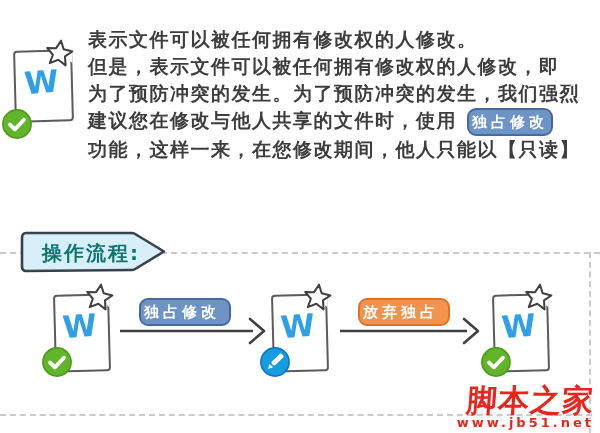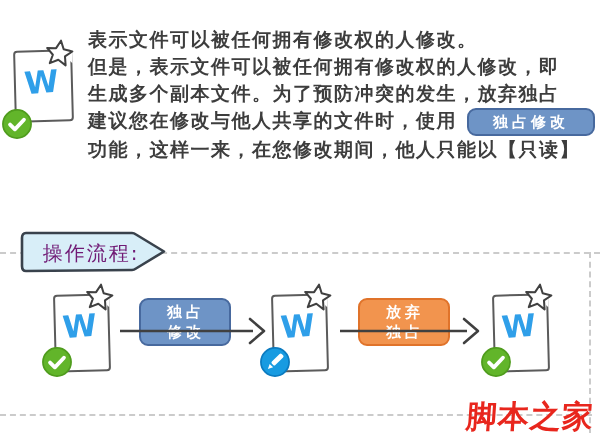--- a/index.html
+++ b/index.html
@@ -13,21 +13,21 @@
 
   
   .intro{position:absolute;left:88px;top:26px;color:#3d3d3d;}
   .t-line{
     font-size:19px;font-weight:bold;line-height:27px;letter-spacing:1.5px;
     white-space:nowrap;
   }
   .badge{
     display:inline-block;box-sizing:border-box;border-radius:9px;
     color:#ffffff;font-size:15px;font-weight:bold;letter-spacing:4px;
-    text-align:right;padding:2px 24px;line-height:20px;
+    text-align:left;padding:2px 3px;line-height:20px;
   }
   .badge-blue{background:#6e94c6;border:2.5px solid #47699e;}
   .badge-orange{background:#f2944e;border:2.5px solid #e0732a;}
   .inline-badge{vertical-align:middle;margin-left:10px;}
 
   
   .doc-icon{position:absolute;width:86px;height:105px;}
   .doc-page{
     position:absolute;left:14px;top:10px;width:52px;height:74px;
     background:#ffffff;border:2.5px solid #5b5b5b;border-radius:4px;
@@ -48,21 +48,21 @@
   .doc-large .doc-status{top:68px;}
 
   
   .flow-arrow{position:absolute;}
   .flow-badge{position:absolute;width:92px;}
 
   
   .banner{position:absolute;left:18px;top:227px;width:152px;height:50px;}
   .banner-label{
     position:absolute;left:18px;top:13px;width:110px;text-align:center;
-    font-size:20px;font-weight:normal;color:#701a75;letter-spacing:2px;
+    font-size:20px;font-weight:bold;color:#0f766e;letter-spacing:2px;
   }
 
   
   .watermark{position:absolute;right:6px;bottom:2px;text-align:right;z-index:5;}
   .wm-title{
     font-size:31px;font-weight:bold;color:#e8261d;letter-spacing:1px;
     line-height:30px;transform:skewX(-4deg);
   }
   .wm-url{
     font-size:13px;font-weight:bold;color:#e8261d;letter-spacing:3px;
@@ -89,21 +89,21 @@
     </svg>
     <svg class="doc-status" viewBox="0 0 30 30">
       <circle cx="15" cy="15" r="13.2" fill="#62b52a" stroke="#4f9c1d" stroke-width="1.6"></circle>
       <path d="M8.5 15.5 l4.5 4.5 8.5 -9" stroke="#ffffff" stroke-width="3.6" fill="none" stroke-linecap="round" stroke-linejoin="round"></path>
     </svg>
   </div>
 
   <div class="intro">
     <div class="t-line">表示文件可以被任何拥有修改权的人修改。</div>
     <div class="t-line">但是，表示文件可以被任何拥有修改权的人修改，即</div>
-    <div class="t-line">生成多个副本文件。为了预防冲突的发生，放弃独占</div>
+    <div class="t-line">为了预防冲突的发生。为了预防冲突的发生，我们强烈</div>
     <div class="t-line">
       <span>建议您在修改与他人共享的文件时，使用</span><span class="badge badge-blue inline-badge">独占修改</span>
     </div>
     <div class="t-line">功能，这样一来，在您修改期间，他人只能以【只读】</div>
   </div>
 
   <div class="banner">
     <svg width="152" height="50" viewBox="0 0 152 50">
       <path d="M8 6 q-4 0 -4 5 l0 28 q0 5 4 5 l106 -1 q2 0 4 -1.5 l28 -17 -28 -17 q-2 -1.5 -4 -1.5 z" fill="#d8eef8" stroke="#39424c" stroke-width="2.6" stroke-linejoin="round"></path>
     </svg>
@@ -162,15 +162,16 @@
       <path d="M20 3 l4.5 9.5 10.5 1.2 -7.8 7 2.2 10.3 -9.4 -5.3 -9.4 5.3 2.2 -10.3 -7.8 -7 10.5 -1.2 z" fill="#ffffff" stroke="#404040" stroke-width="2.4" stroke-linejoin="round" transform="rotate(8 20 20)"></path>
     </svg>
     <svg class="doc-status" viewBox="0 0 30 30">
       <circle cx="15" cy="15" r="13.2" fill="#62b52a" stroke="#4f9c1d" stroke-width="1.6"></circle>
       <path d="M8.5 15.5 l4.5 4.5 8.5 -9" stroke="#ffffff" stroke-width="3.6" fill="none" stroke-linecap="round" stroke-linejoin="round"></path>
     </svg>
   </div>
 
   <div class="watermark">
     <div class="wm-title">脚本之家</div>
+    <div class="wm-url">www.jb51.net</div>
   </div>
 
 </div>
 
 </body></html>

